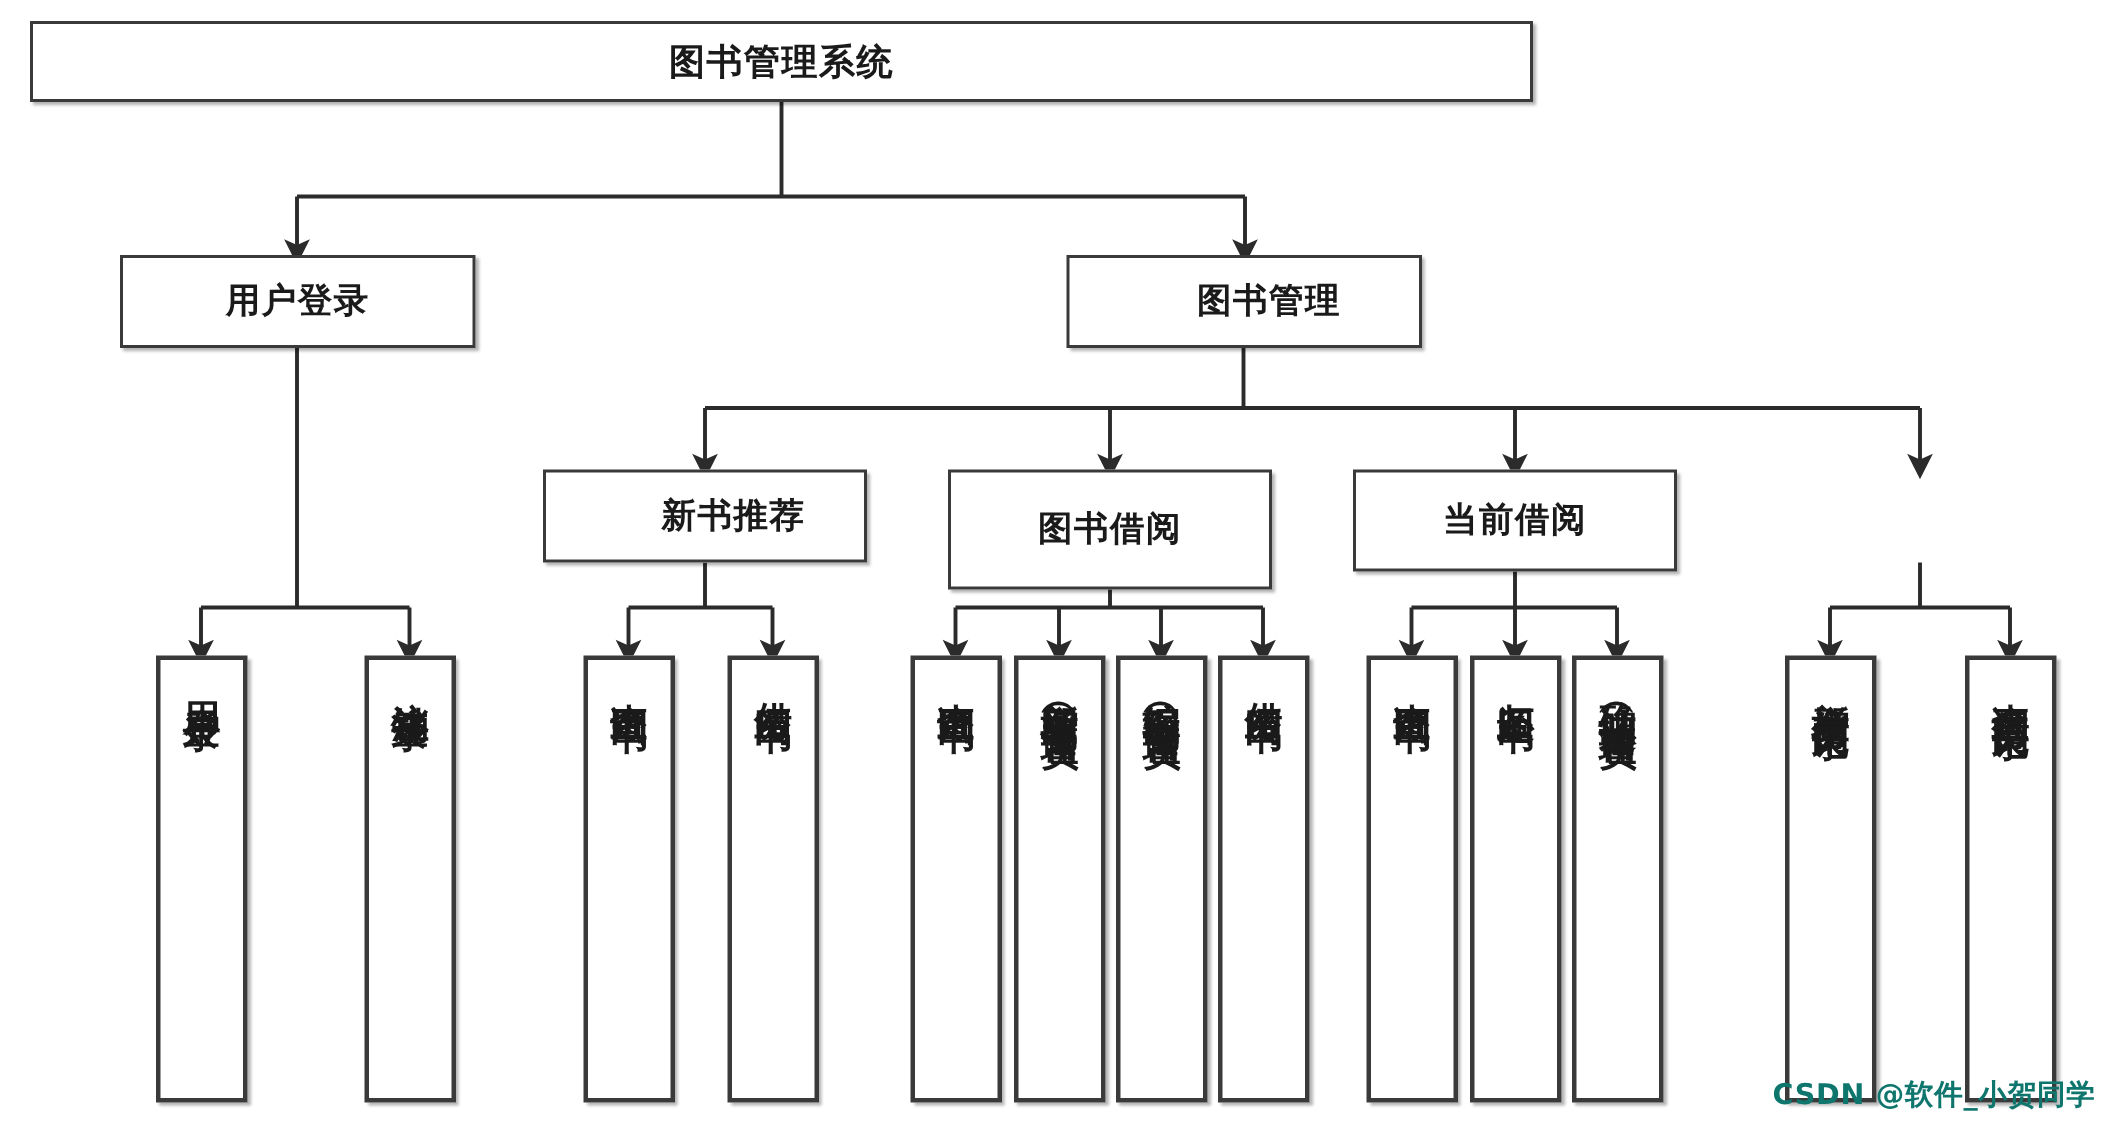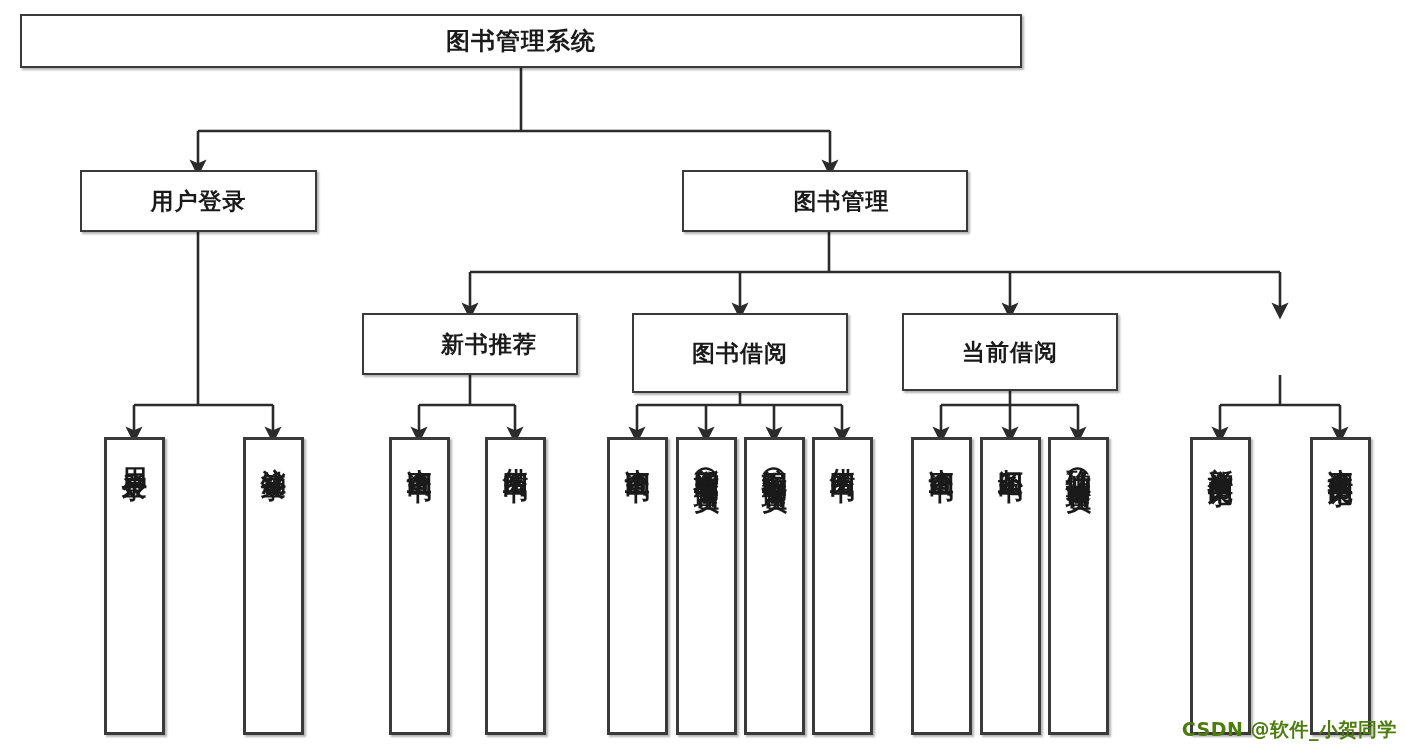--- a/index.html
+++ b/index.html
@@ -64,21 +64,21 @@
     white-space:pre-line;
     text-align:start;
     max-height:284px;
   }
   
   #watermark{
     position:absolute;
     right:8px;
     bottom:4px;
     font-size:19px;
-    color:#4d7c0f;
+    color:#0f766e;
     letter-spacing:.5px;
     white-space:nowrap;
     z-index:8;
     user-select:none;
   }
 </style>
 </head>
 <body>
 
 <div id="stage">
@@ -133,31 +133,31 @@
     </g>
   </svg>
 
   <div class="node h root" style="left:20px;top:14px;width:1002px;height:54px;">
     <span class="cap">图书管理系统</span>
   </div>
 
   <div class="node h" style="left:80px;top:170px;width:237px;height:62px;">
     <span class="cap">用户登录</span>
   </div>
-  <div class="node h" style="left:682px;top:170px;width:286px;height:62px;padding-left:33px;">
+  <div class="node h" style="left:711px;top:170px;width:237px;height:62px;padding-left:33px;">
     <span class="cap">图书管理</span>
   </div>
 
   <div class="node h" style="left:362px;top:313px;width:216px;height:62px;padding-left:38px;">
     <span class="cap">新书推荐</span>
   </div>
   <div class="node h" style="left:632px;top:313px;width:216px;height:80px;">
     <span class="cap">图书借阅</span>
   </div>
-  <div class="node h" style="left:902px;top:313px;width:216px;height:78px;">
+  <div class="node h" style="left:902px;top:313px;width:216px;height:68px;">
     <span class="cap">当前借阅</span>
   </div>
 
   <div class="node v" style="left:104px;top:437px;width:61px;height:298px;">
     <span class="cap">用户登录</span>
   </div>
   <div class="node v" style="left:243px;top:437px;width:61px;height:298px;">
     <span class="cap">注销登录</span>
   </div>
 

